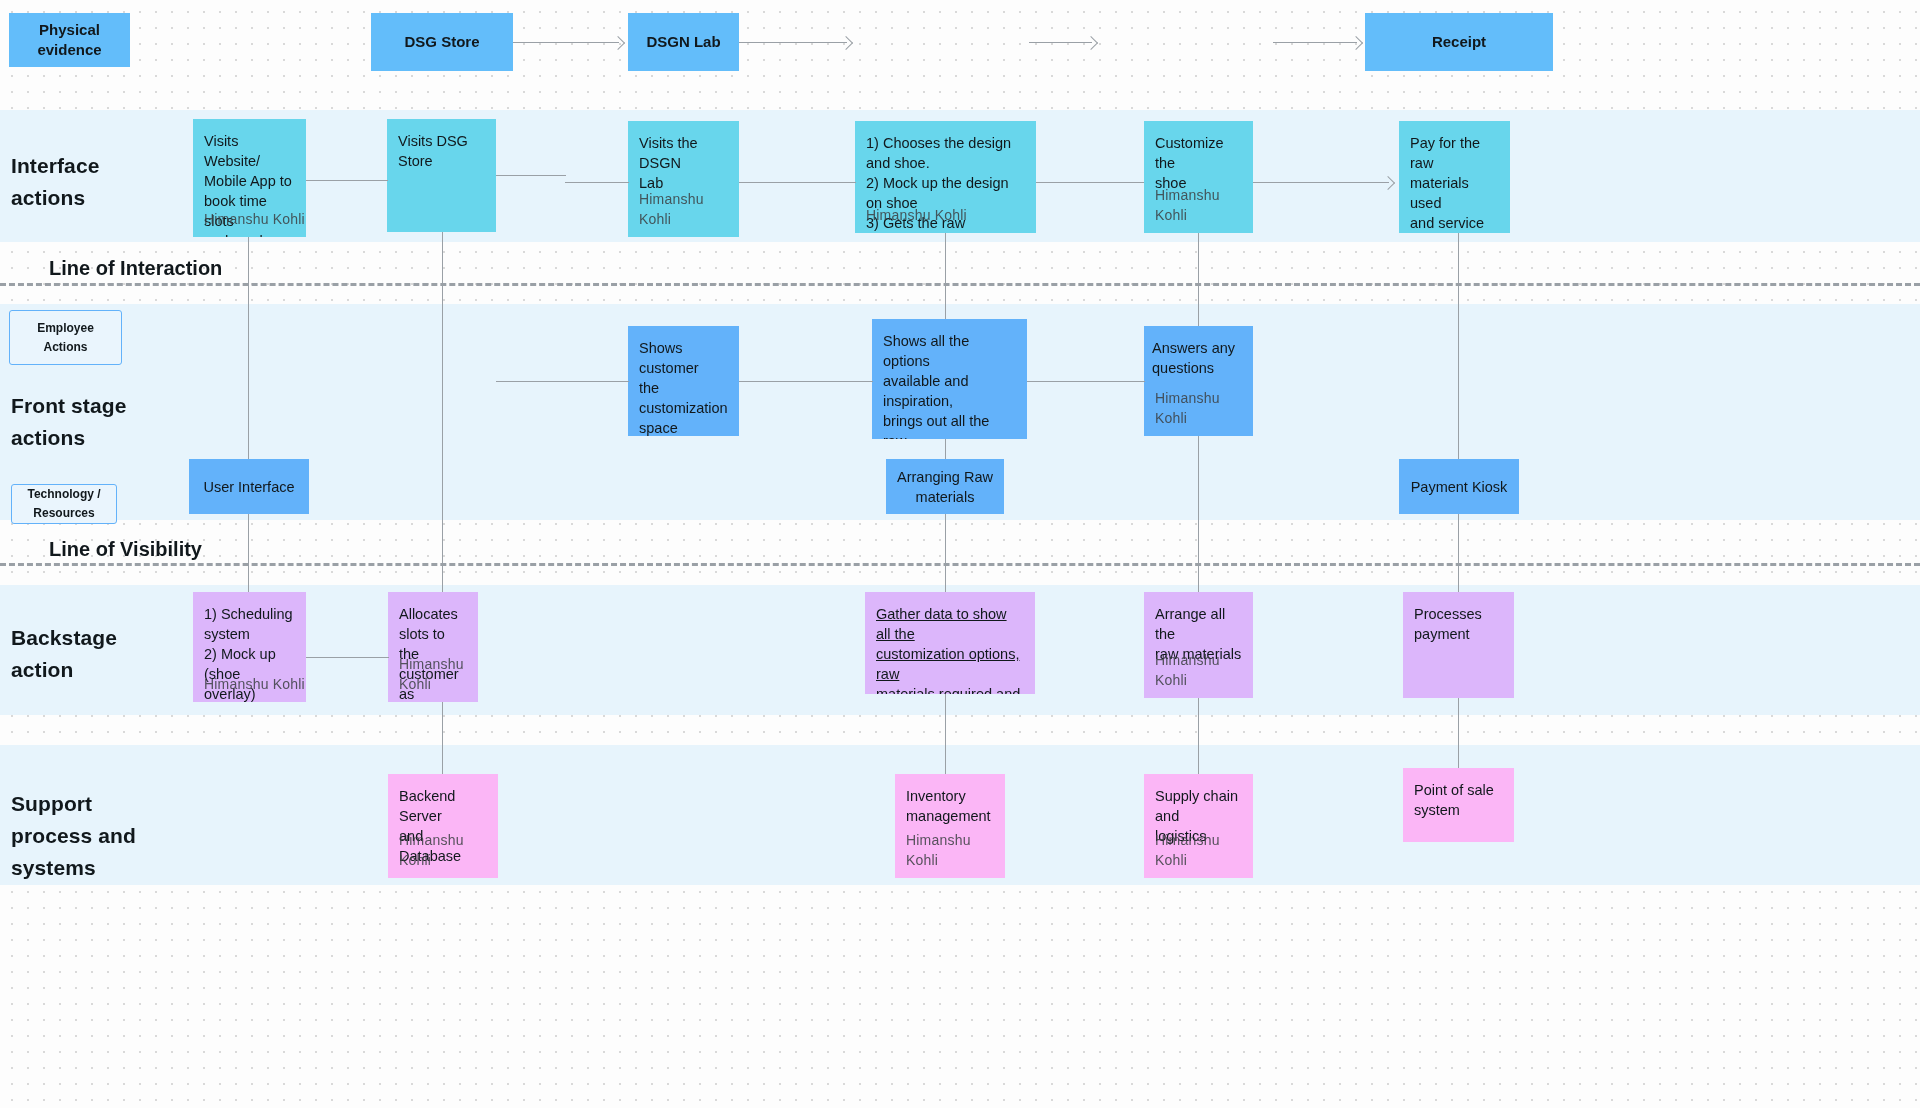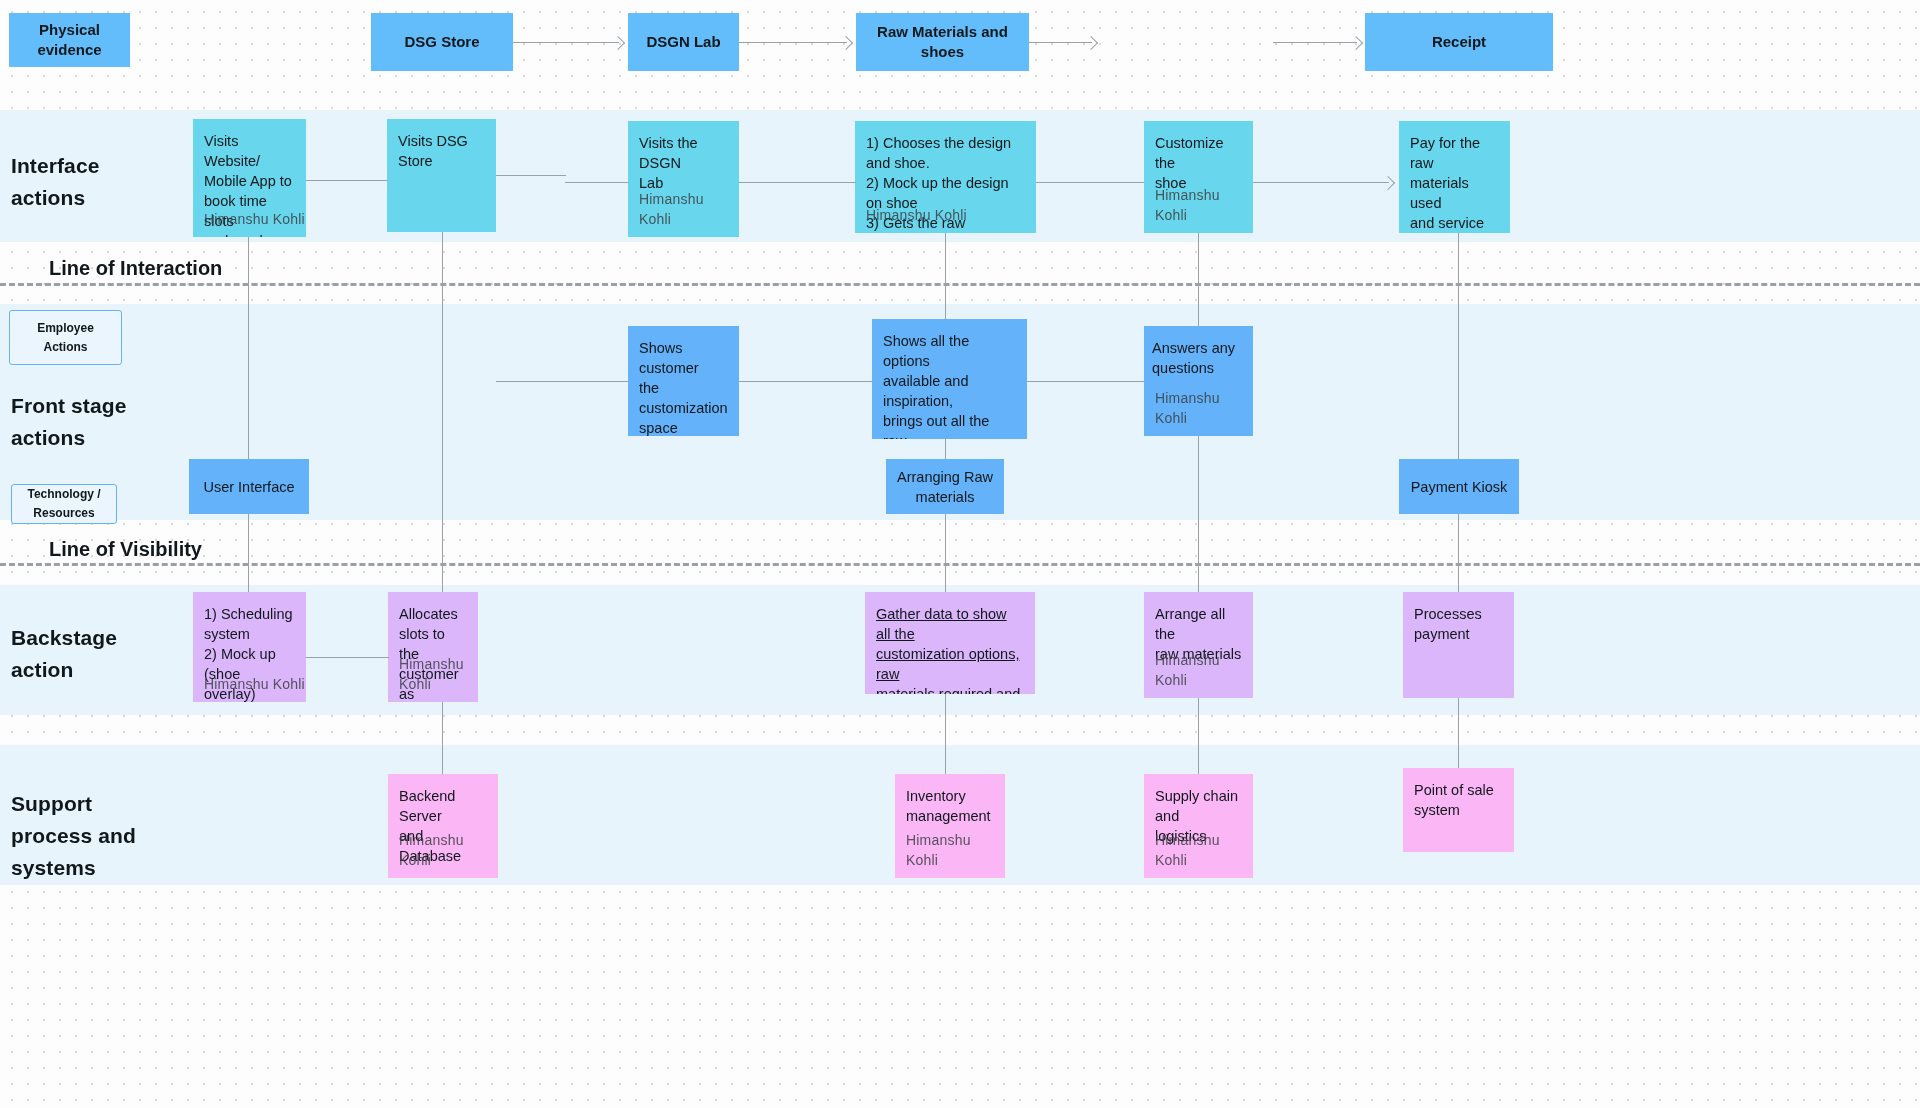--- a/index.html
+++ b/index.html
@@ -104,21 +104,20 @@
 
   <div class="lane" style="top:110px;height:132px;width:1920px;"></div>
   <div class="lane" style="top:304px;height:216px;width:1920px;"></div>
   <div class="lane" style="top:585px;height:130px;width:1920px;"></div>
   <div class="lane" style="top:745px;height:140px;width:1920px;"></div>
 
   <div class="box phys" style="left:9px;top:13px;width:121px;height:54px;">Physical evidence</div>
 
   <div class="box phys" style="left:371px;top:13px;width:142px;height:58px;">DSG Store</div>
   <div class="box phys" style="left:628px;top:13px;width:111px;height:58px;">DSGN Lab</div>
-  <div class="box phys" style="left:856px;top:13px;width:173px;height:58px;">Raw Materials and shoes</div>
   <div class="box phys" style="left:1365px;top:13px;width:188px;height:58px;">Receipt</div>
 
   <div class="hline" style="left:513px;top:42px;width:106px;"></div>
   <div class="arrowhead" style="left:613px;top:38px;"></div>
   <div class="hline" style="left:739px;top:42px;width:108px;"></div>
   <div class="arrowhead" style="left:841px;top:38px;"></div>
   <div class="hline" style="left:1029px;top:42px;width:63px;"></div>
   <div class="arrowhead" style="left:1086px;top:38px;"></div>
   <div class="hline" style="left:1273px;top:42px;width:84px;"></div>
   <div class="arrowhead" style="left:1351px;top:38px;"></div>
@@ -263,18 +262,18 @@
   <div class="box note pink" style="left:895px;top:774px;width:110px;height:104px;">
     <div class="txt">Inventory
 management</div>
     <div class="author">Himanshu Kohli</div>
   </div>
   <div class="box note pink" style="left:1144px;top:774px;width:109px;height:104px;">
     <div class="txt">Supply chain and
 logistics</div>
     <div class="author">Himanshu Kohli</div>
   </div>
-  <div class="box note pink" style="left:1403px;top:768px;width:111px;height:84px;">
+  <div class="box note pink" style="left:1403px;top:768px;width:111px;height:74px;">
     <div class="txt">Point of sale
 system</div>
   </div>
 
 </div>
 
 </body></html>

